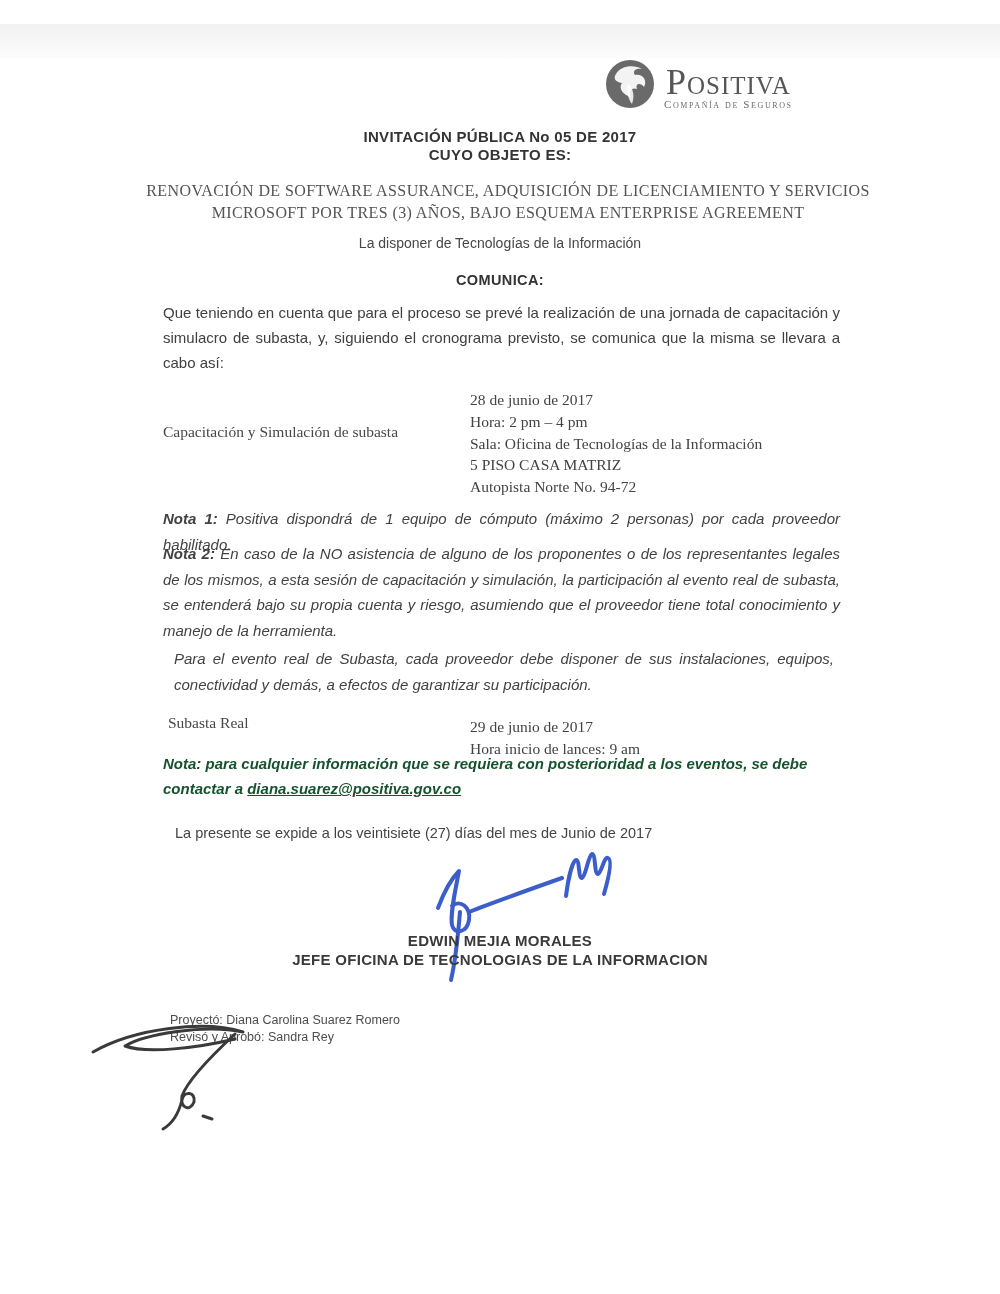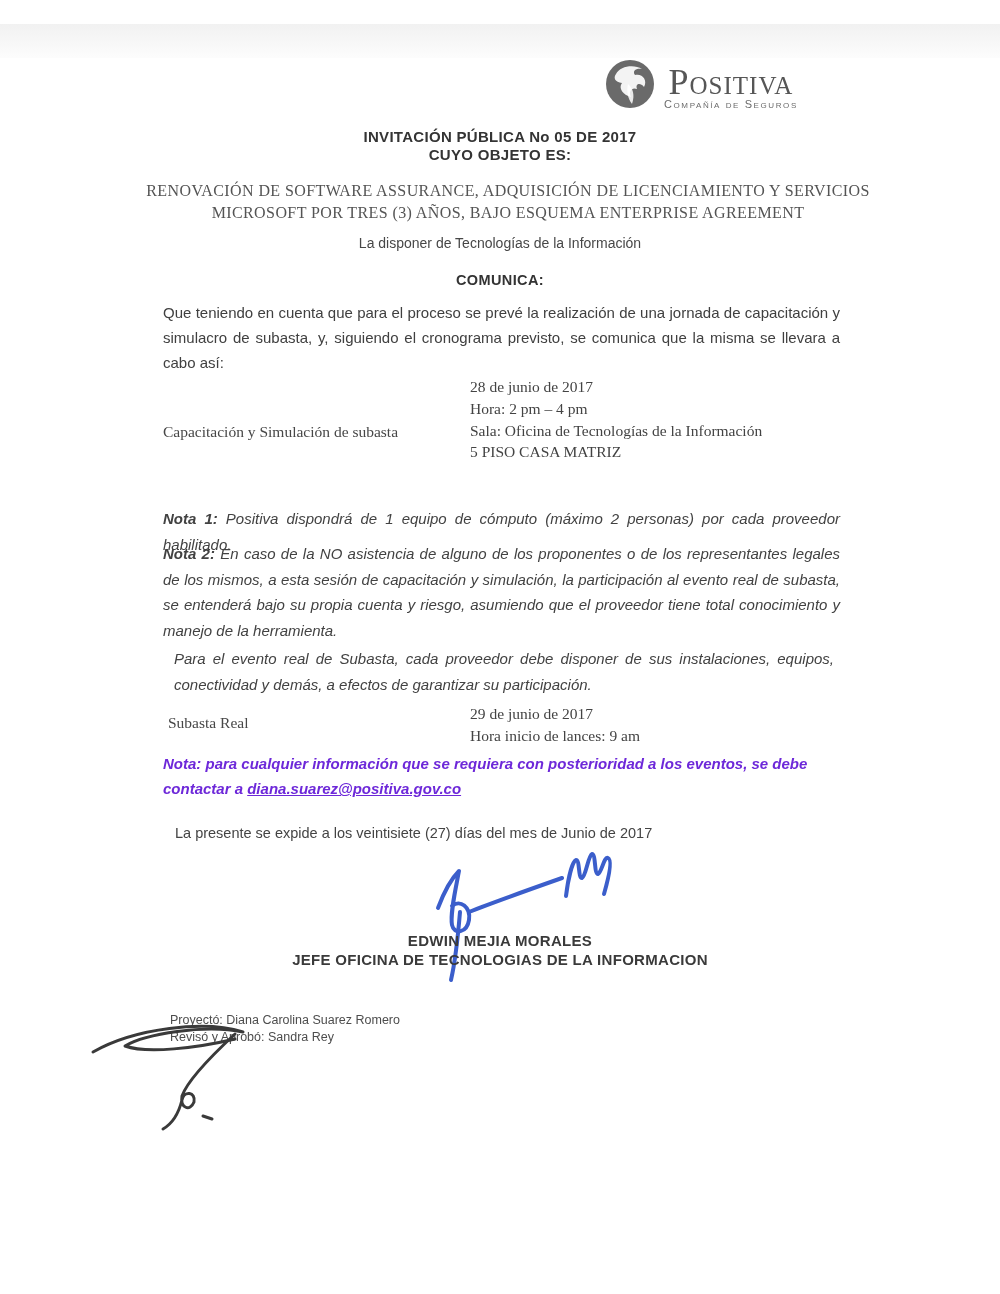--- a/index.html
+++ b/index.html
@@ -21,21 +21,21 @@
     display:flex; align-items:center; gap:8px;
   }
   .logo-icon { width:52px; height:52px; }
   .logo-textcol { display:flex; flex-direction:column; align-items:center; }
   .logo-word {
     font-family:"Liberation Serif", serif;
     font-size:36px; line-height:38px; color:#565656;
     letter-spacing:1px; font-variant:small-caps; font-weight:500;
   }
   .logo-sub {
-    font-family:Liberation Sans, sans-serif;
+    font-family:Liberation Serif, serif;
     font-size:11px; color:#6b6b6b; letter-spacing:1.6px;
     font-variant:small-caps; margin-top:-3px;
   }
   
   .center-line { position:absolute; left:0; width:1000px; text-align:center; }
   .doc-title { font-weight:bold; font-size:15px; color:#343434; letter-spacing:0.3px; }
   .object-text {
     font-family:"Liberation Serif", serif;
     font-size:16px; color:#545454; letter-spacing:0.4px; line-height:22px;margin-left:8px;
   }
@@ -50,26 +50,26 @@
   .note-para { position:absolute; left:163px; width:677px;
     font-style:italic; font-size:15px; line-height:25.5px; text-align:justify; color:#424242; }
   
   .event-row { position:absolute; display:flex; }
   .event-label {
     font-family:"Liberation Serif", serif;
     font-size:15.5px; color:#474747; width:307px; flex:0 0 307px;
   }
   .event-details {
     font-family:"Liberation Serif", serif;
-    font-size:15.5px; color:#434343; line-height:21.8px;
+    font-size:15.5px; color:#434343; line-height:21.8px;margin-top:13px;
   }
   
   .contact-note {
     position:absolute; left:163px; width:690px;
-    font-style:italic; font-weight:bold; font-size:15px; line-height:25px; color:#6d28d9;
+    font-style:italic; font-weight:bold; font-size:15px; line-height:25px; color:#14532d;
   }
   .email-link { text-decoration:underline; }
   .issue-line { position:absolute; left:175px; font-size:14.5px; color:#444444; }
   .sig-svg { position:absolute; }
   .sig-name-block { position:absolute; left:0; width:1000px; text-align:center;
     font-weight:bold; font-size:15px; color:#3a3a3a; line-height:19px; letter-spacing:0.3px; }
   .footer-block { position:absolute; left:170px; font-size:12.5px; line-height:16.5px; color:#4d4d4d; }
 </style>
 </head>
 <body>
@@ -101,20 +101,21 @@
 
 <div class="para" style="top:300px">Que teniendo en cuenta que para el proceso se prevé la realización de una jornada de capacitación y simulacro de subasta, y, siguiendo el cronograma previsto, se comunica que la misma se llevara a cabo así:</div>
 
 <div class="event-row" style="left:163px; top:376px">
   <div class="event-label" style="padding-top:47px">Capacitación y Simulación de subasta</div>
   <div class="event-details">
     <div>28 de junio de 2017</div>
     <div>Hora: 2 pm – 4 pm</div>
     <div>Sala: Oficina de Tecnologías de la Información</div>
     <div>5 PISO CASA MATRIZ</div>
+    <div>Autopista Norte No. 94-72</div>
   </div>
 </div>
 
 <div class="note-para" style="top:506px">
   <span class="bold">Nota 1:</span><span> Positiva dispondrá de 1 equipo de cómputo (máximo 2 personas) por cada proveedor habilitado.</span>
 </div>
 
 <div class="note-para" style="top:541px">
   <span class="bold">Nota 2:</span><span> En caso de la NO asistencia de alguno de los proponentes o de los representantes legales de los mismos, a esta sesión de capacitación y simulación, la participación al evento real de subasta, se entenderá bajo su propia cuenta y riesgo, asumiendo que el proveedor tiene total conocimiento y manejo de la herramienta.</span>
 </div>

